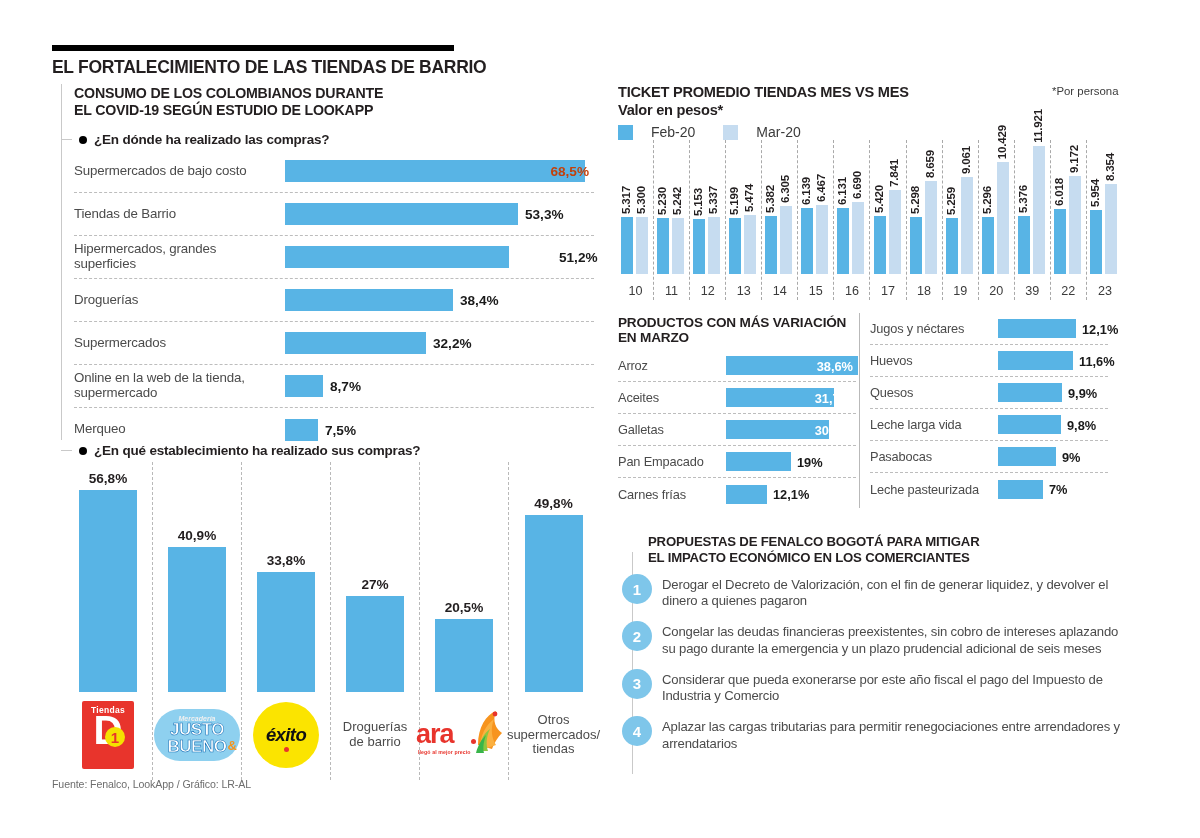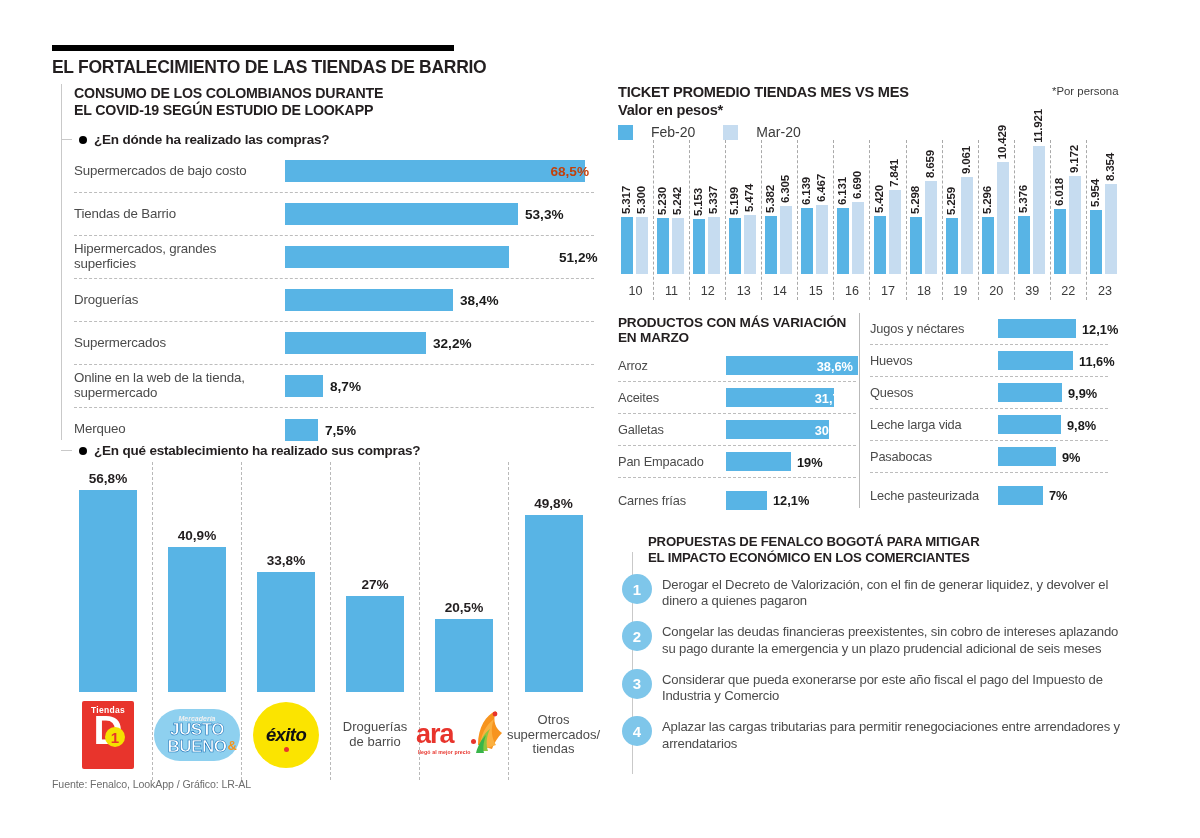--- a/index.html
+++ b/index.html
@@ -187,21 +187,21 @@
   }
   #prod-divider { left: 859px; top: 313px; width: 1px; height: 195px; background: #b9b9b9; }
   .plist { position: absolute; width: 238px; }
   #plist-left { left: 618px; top: 350px; }
   #plist-right { left: 870px; top: 313px; }
   .prow {
     position: relative; height: 32px;
     border-bottom: 1px dashed #bdbdbd;
     display: flex; align-items: center;
   }
-  .prow:last-child { border-bottom: none; margin-top: 6px; }
+  .prow:last-child { border-bottom: none; }
   .plabel { flex: none; font-size: 12.8px; color: #4b4b4b; letter-spacing: -0.15px; }
   .pbar-wrap { position: relative; flex: 1; height: 19px; }
   .pbar { height: 19px; background: #58b4e5; }
   .pval {
     position: absolute; top: 50%; transform: translateY(-50%);
     font-size: 12.8px; font-weight: bold; white-space: nowrap;
   }
   .pval.inside { right: 5px; color: #fff; }
   .pval.outside { color: #1a1a1a; }
   #plist-left .plabel { width: 108px; }

